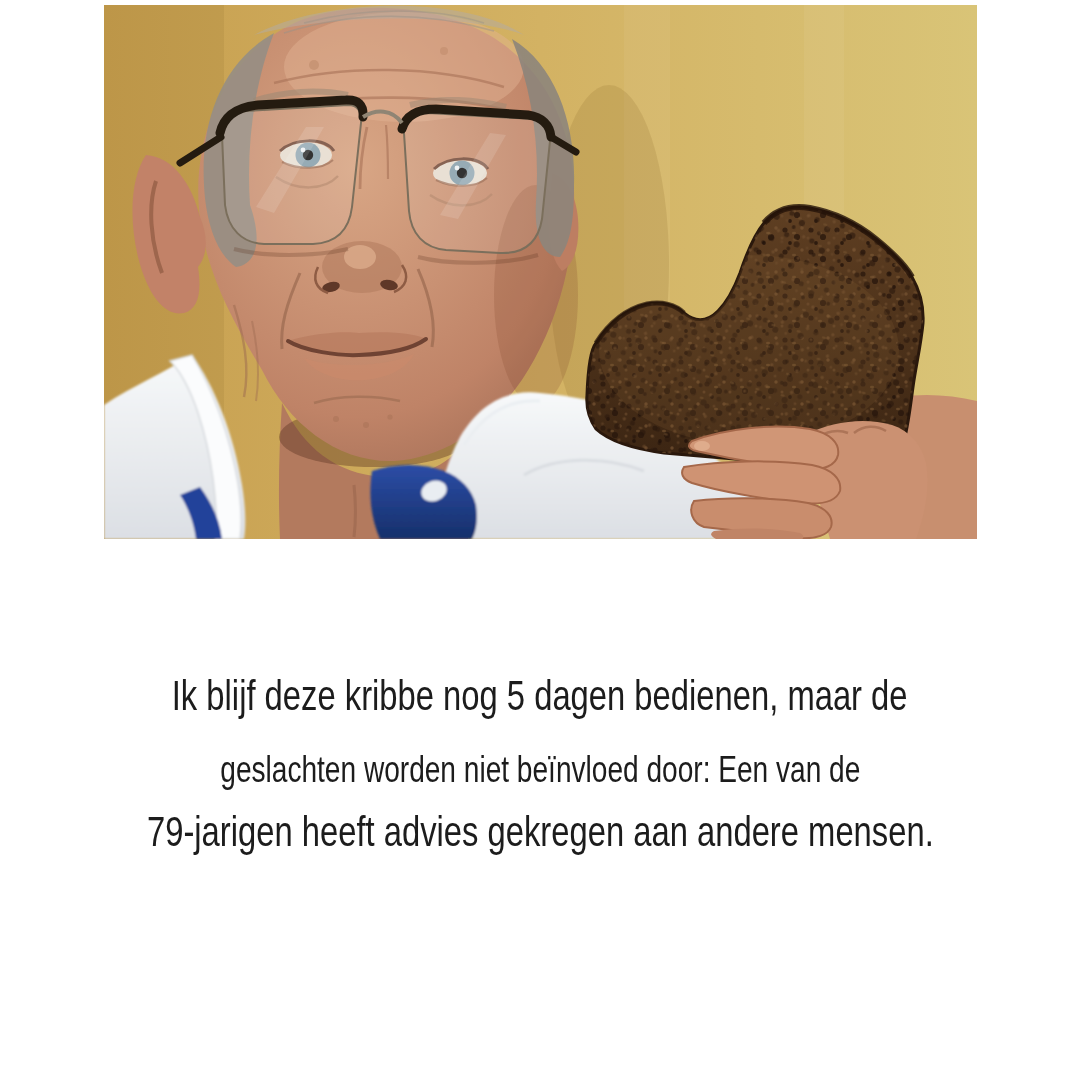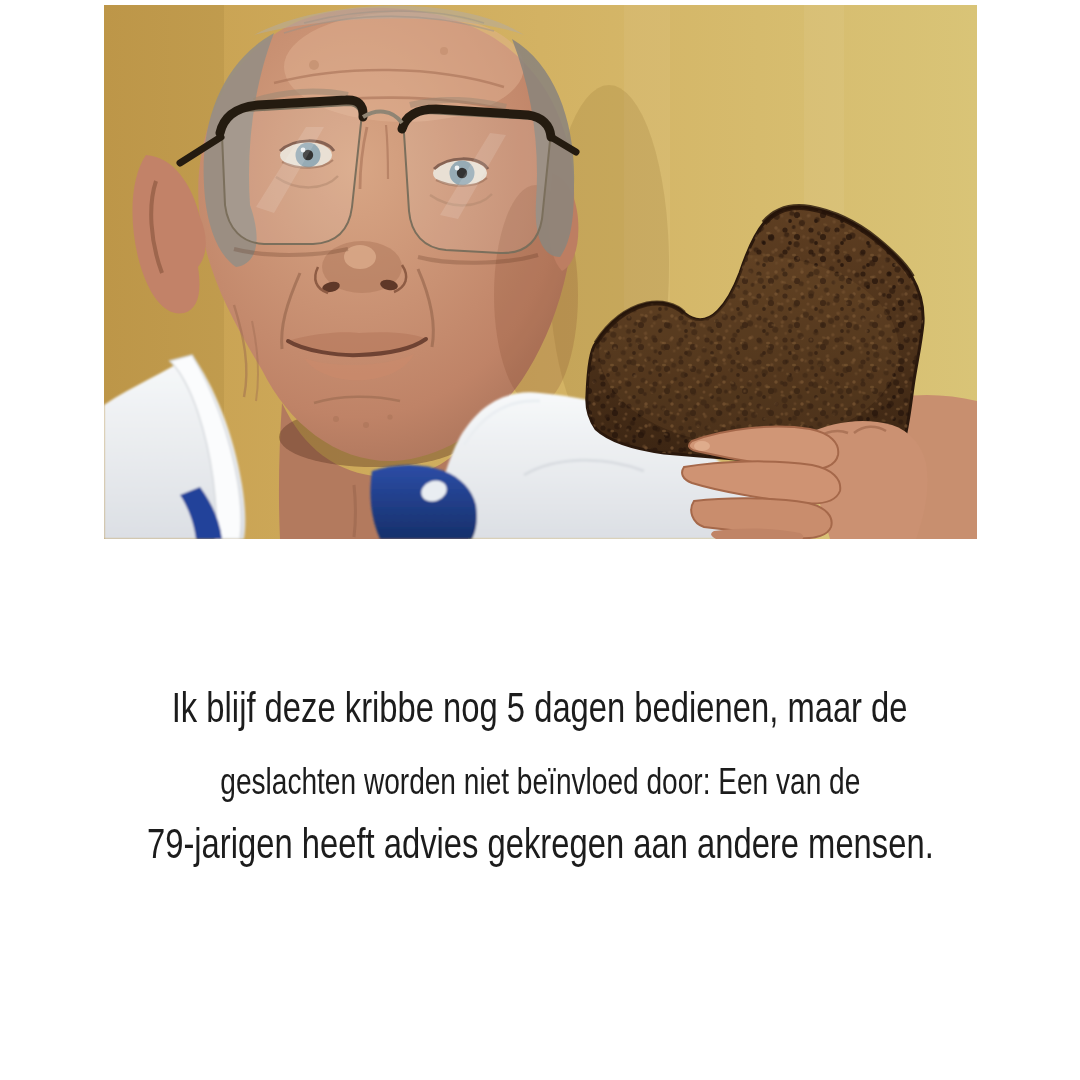--- a/index.html
+++ b/index.html
@@ -6,21 +6,21 @@
   .stage{
     position:relative;width:1080px;height:1080px;background:#ffffff;
     overflow:hidden;font-family:"Liberation Sans",sans-serif;
   }
   .photo-frame{
     position:absolute;left:104px;top:5px;width:873px;height:534px;
   }
   .photo-frame svg{display:block;width:100%;height:100%;}
   .caption-line{
     position:absolute;left:0;width:1080px;text-align:center;
-    line-height:1;color:#1c1c1c;white-space:nowrap;margin-top:12px;
+    line-height:1;color:#1c1c1c;white-space:nowrap;
   }
   .caption-line .squeeze{
     display:inline-block;transform:scaleX(0.78);transform-origin:50% 50%;
   }
   .cap-1{top:675px;font-size:42px;}
   .cap-2{top:752px;font-size:36px;text-decoration:underline;}
   .cap-3{top:811px;font-size:42px;}
 </style>
 </head>
 <body>

